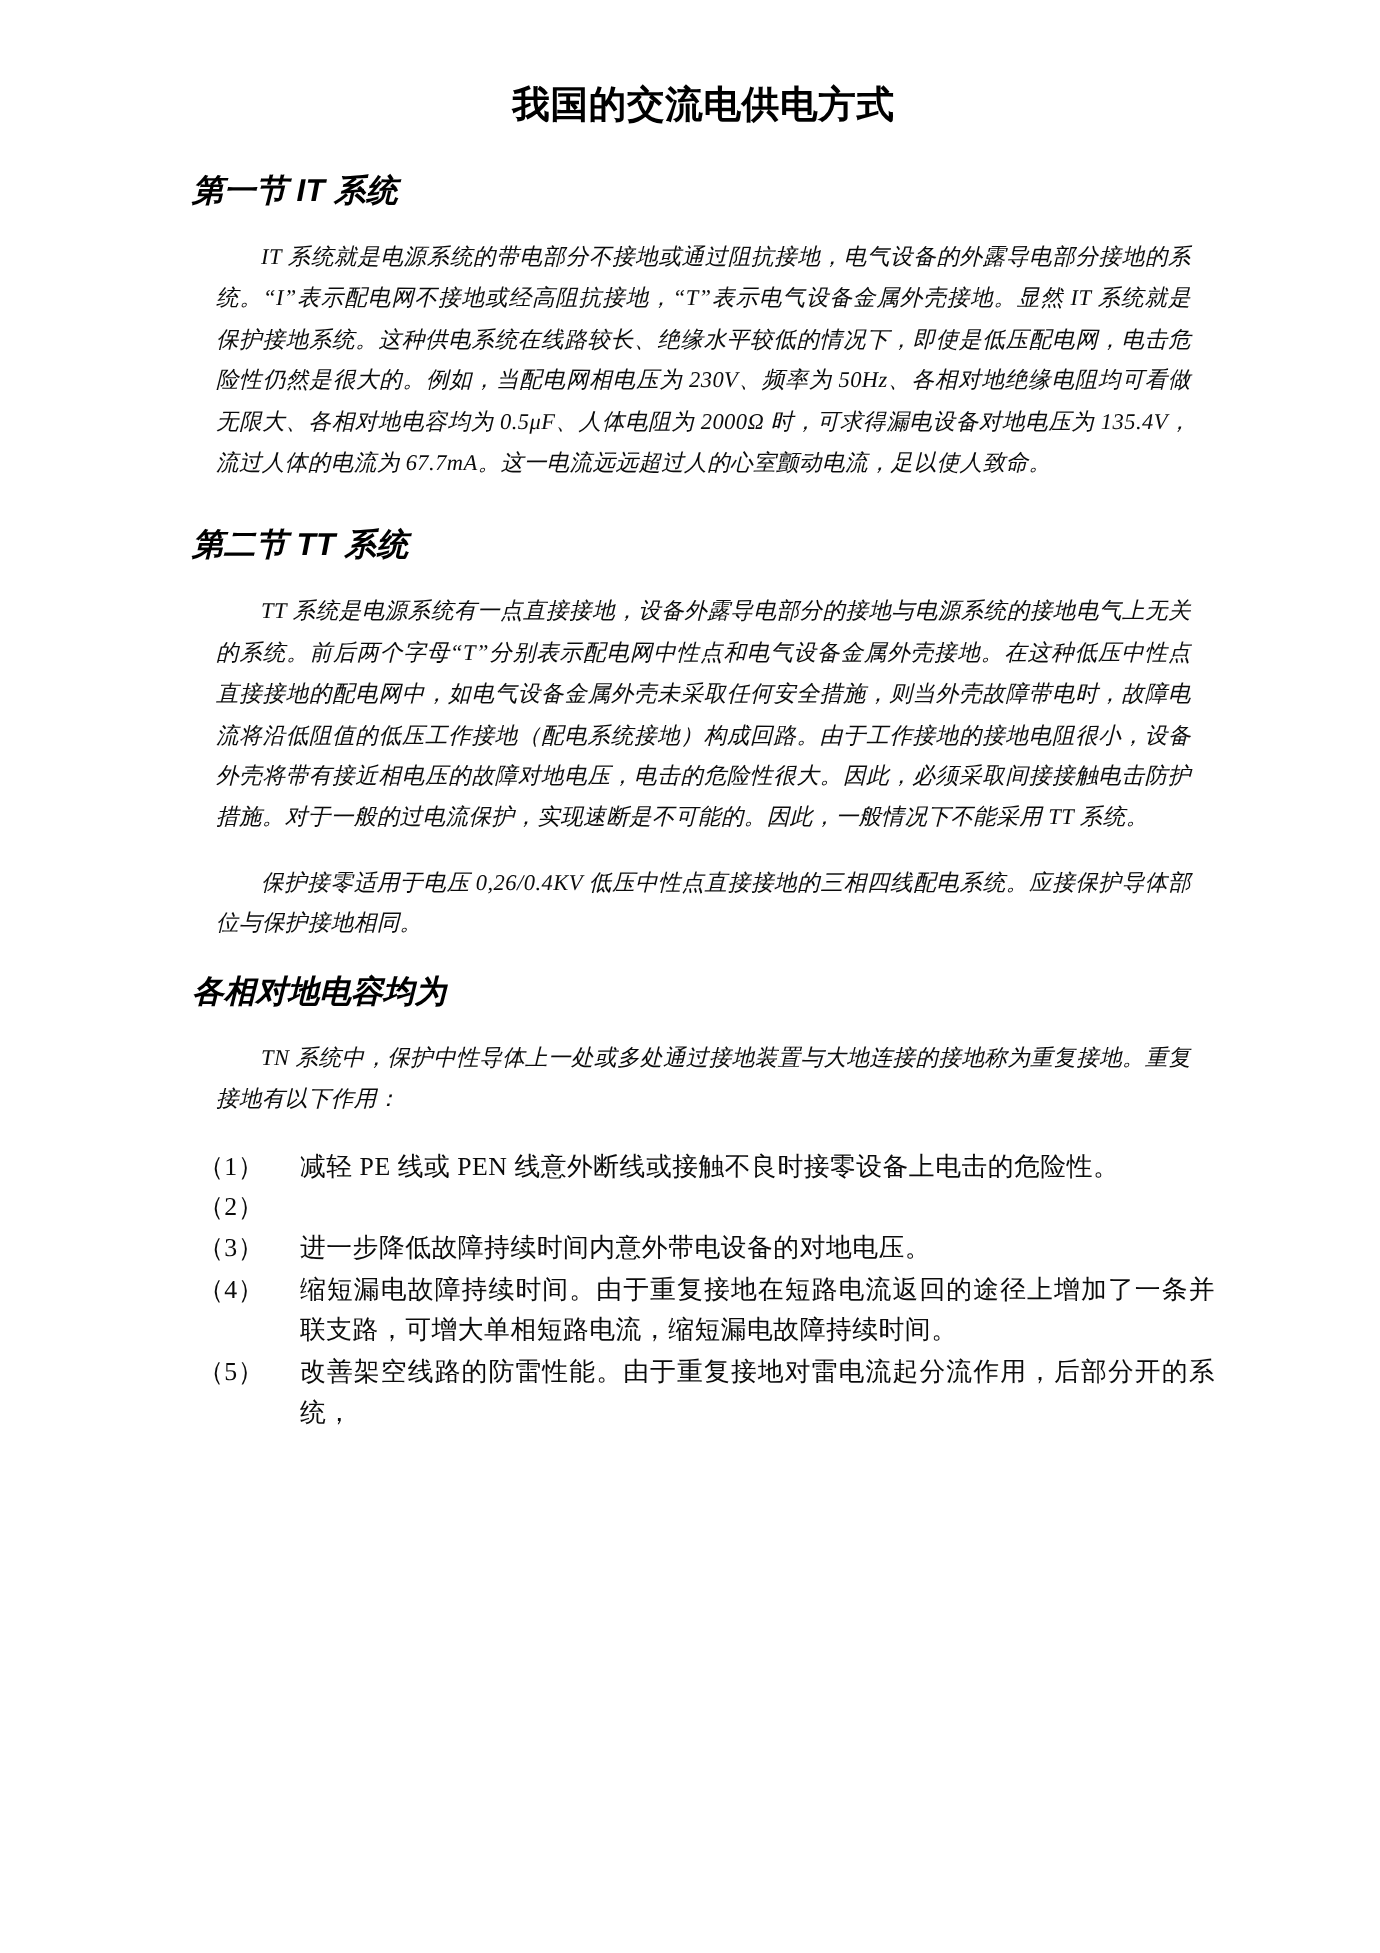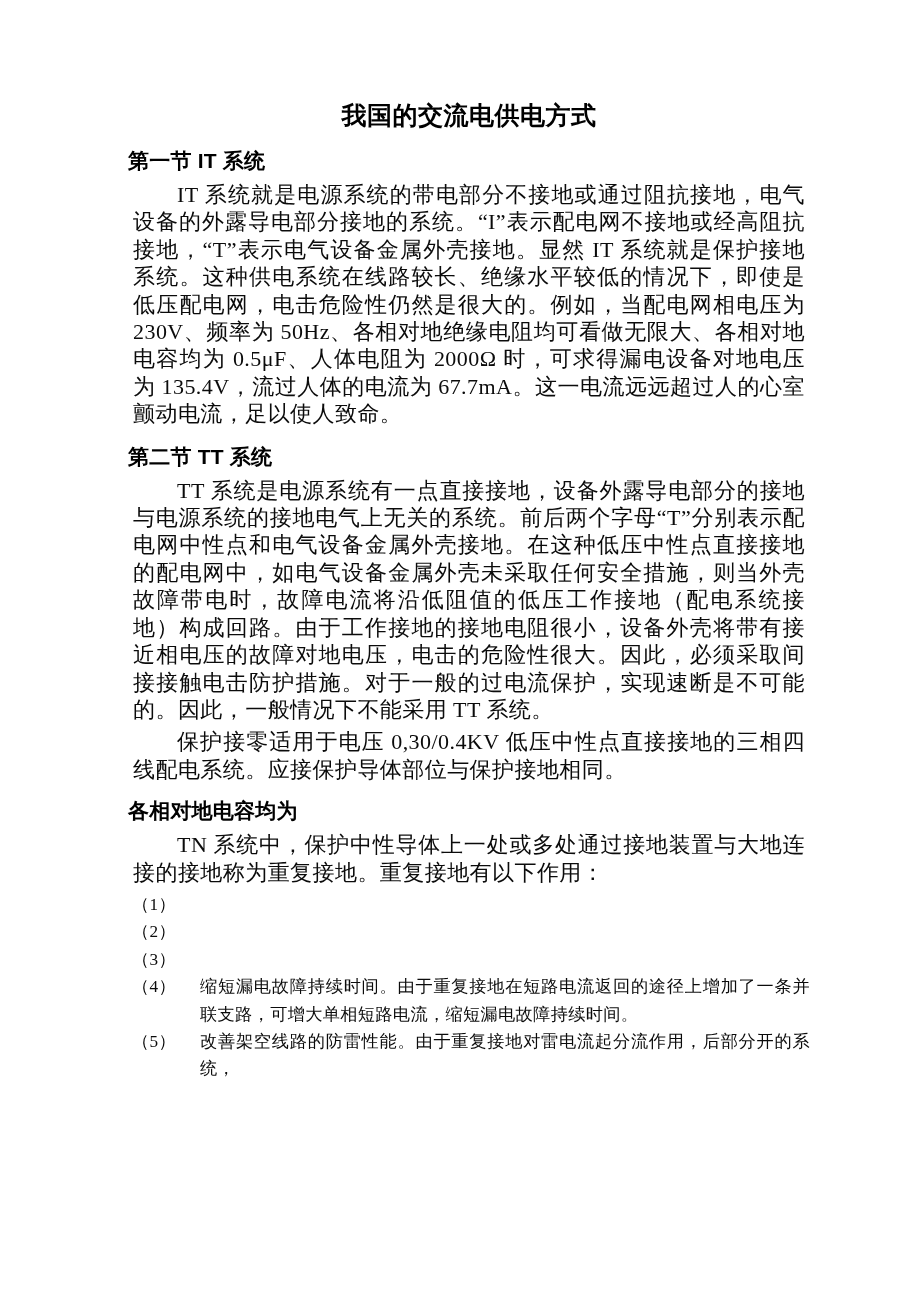--- a/index.html
+++ b/index.html
@@ -13,53 +13,55 @@
     overflow: hidden;
     font-family: "Liberation Serif", "DejaVu Serif", serif;
     color: #0b0b0b;
     -webkit-font-smoothing: none;
   }
   .page {
     position: relative;
     width: 920px;
     height: 1302px;
     box-sizing: border-box;
-    padding: 88px 110px 0 128px;
+    padding: 43px 110px 0 128px;
   }
   .doc-title {
     text-align: center;
     font-family: "Liberation Sans", "DejaVu Sans", sans-serif;
     font-weight: bold;
     font-size: 25px;
     line-height: 34px;
     letter-spacing: 0.5px;
     margin: 0 0 4px 0;
     padding-top: 10px;
     color: #000000;
   }
   .section-heading {
     font-family: "Liberation Sans", "DejaVu Sans", sans-serif;
     font-weight: bold;
     font-size: 21px;
     line-height: 30px;
-    margin: 14px 0 3px 0;
+    margin: 26px 0 3px 0;
     letter-spacing: 0.2px;
     color: #000000;
+    font-style: italic;
   }
   .section-heading.tight {
     margin-top: 13px;
   }
   p.body-par {
-    margin: 5px;
-    font-size: 22px;
+    margin: 16px;
+    font-size: 15px;
     line-height: 27.4px;
     text-align: justify;
     text-justify: inter-ideograph;
     text-indent: 2em;
     letter-spacing: 0.02em;
+    font-style: italic;
   }
   .list {
     margin: 0;
     padding: 0;
   }
   .list-item {
     display: flex;
     font-size: 17.2px;
     line-height: 27.4px;
     text-align: justify;
@@ -85,34 +87,36 @@
 <div class="page">
 
   <h1 class="doc-title">我国的交流电供电方式</h1>
 
   <h2 class="section-heading">第一节 IT 系统</h2>
   <p class="body-par">IT 系统就是电源系统的带电部分不接地或通过阻抗接地，电气设备的外露导电部分接地的系统。“I”表示配电网不接地或经高阻抗接地，“T”表示电气设备金属外壳接地。显然 IT 系统就是保护接地系统。这种供电系统在线路较长、绝缘水平较低的情况下，即使是低压配电网，电击危险性仍然是很大的。例如，当配电网相电压为 230V、频率为 50Hz、各相对地绝缘电阻均可看做无限大、各相对地电容均为 0.5μF、人体电阻为 2000Ω 时，可求得漏电设备对地电压为 135.4V，流过人体的电流为 67.7mA。这一电流远远超过人的心室颤动电流，足以使人致命。</p>
 
   <h2 class="section-heading">第二节 TT 系统</h2>
   <p class="body-par">TT 系统是电源系统有一点直接接地，设备外露导电部分的接地与电源系统的接地电气上无关的系统。前后两个字母“T”分别表示配电网中性点和电气设备金属外壳接地。在这种低压中性点直接接地的配电网中，如电气设备金属外壳未采取任何安全措施，则当外壳故障带电时，故障电流将沿低阻值的低压工作接地（配电系统接地）构成回路。由于工作接地的接地电阻很小，设备外壳将带有接近相电压的故障对地电压，电击的危险性很大。因此，必须采取间接接触电击防护措施。对于一般的过电流保护，实现速断是不可能的。因此，一般情况下不能采用 TT 系统。</p>
 
-  <p class="body-par">保护接零适用于电压 0,30/0.4KV 低压中性点直接接地的三相四线配电系统。应接保护导体部位与保护接地相同。</p>
+  <p class="body-par">保护接零适用于电压 0,26/0.4KV 低压中性点直接接地的三相四线配电系统。应接保护导体部位与保护接地相同。</p>
 
   <h2 class="section-heading tight">各相对地电容均为</h2>
   <p class="body-par">TN 系统中，保护中性导体上一处或多处通过接地装置与大地连接的接地称为重复接地。重复接地有以下作用：</p>
 
   <div class="list">
     <div class="list-item">
       <span class="list-marker">（1）</span>
+      <span class="list-text">减轻 PE 线或 PEN 线意外断线或接触不良时接零设备上电击的危险性。</span>
     </div>
     <div class="list-item">
       <span class="list-marker">（2）</span>
     </div>
     <div class="list-item">
       <span class="list-marker">（3）</span>
+      <span class="list-text">进一步降低故障持续时间内意外带电设备的对地电压。</span>
     </div>
     <div class="list-item">
       <span class="list-marker">（4）</span>
       <span class="list-text">缩短漏电故障持续时间。由于重复接地在短路电流返回的途径上增加了一条并联支路，可增大单相短路电流，缩短漏电故障持续时间。</span>
     </div>
     <div class="list-item">
       <span class="list-marker">（5）</span>
       <span class="list-text">改善架空线路的防雷性能。由于重复接地对雷电流起分流作用，后部分开的系统，</span>
     </div>
   </div>

